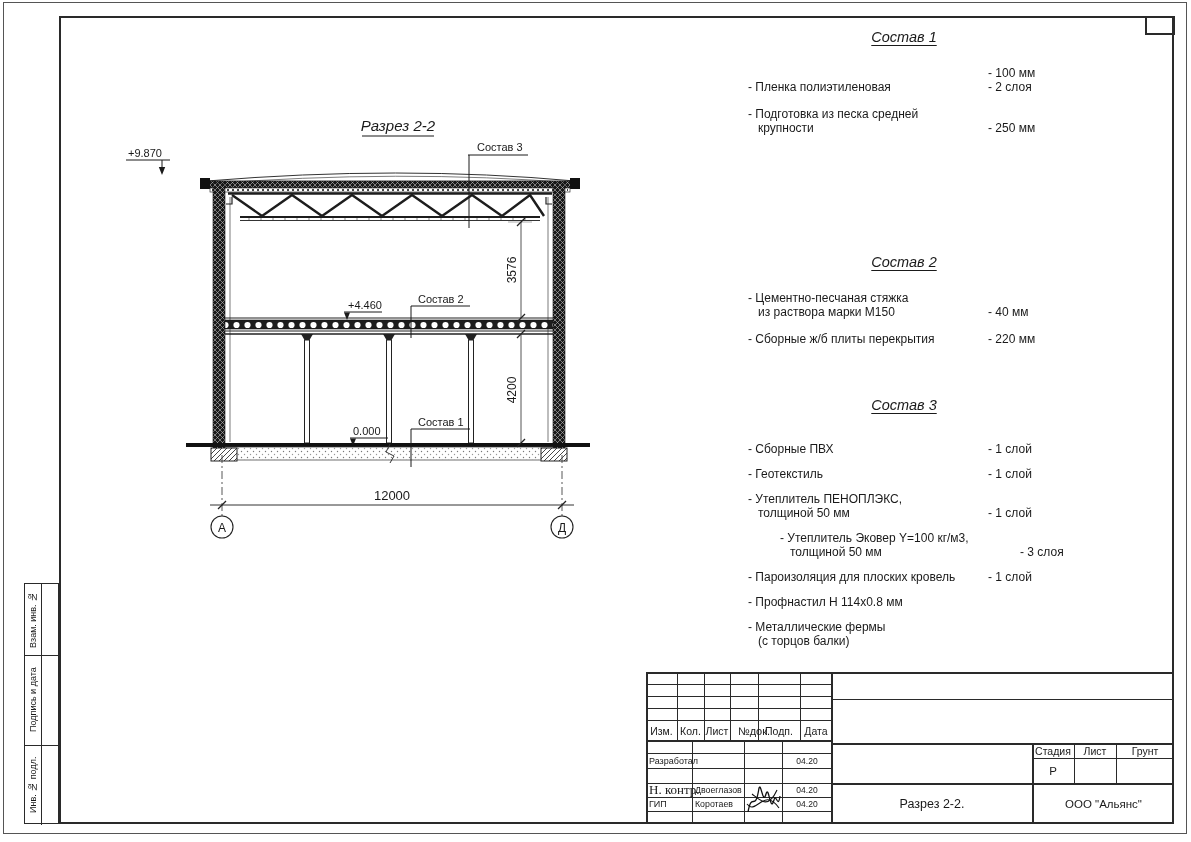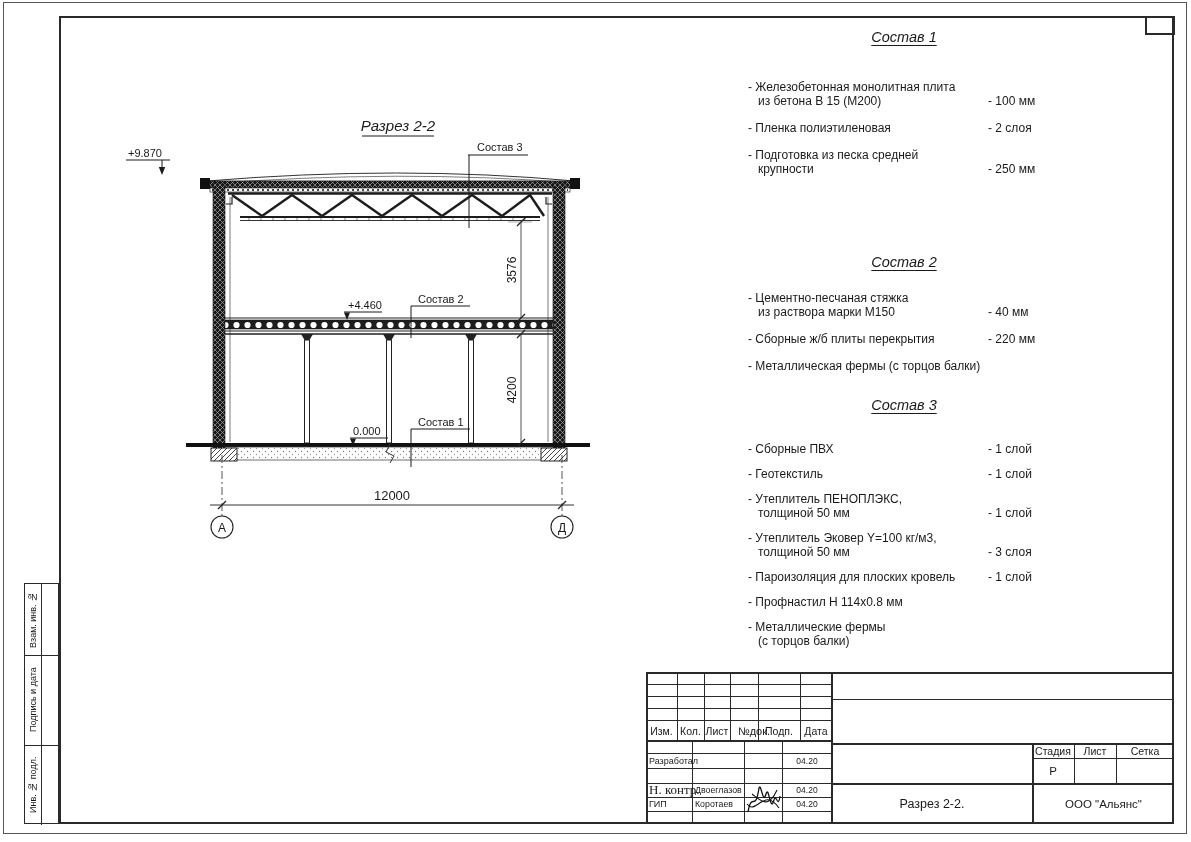--- a/index.html
+++ b/index.html
@@ -172,22 +172,20 @@
     </g>
     <g>
       <circle cx="562" cy="527" r="11" fill="#fff" stroke="#222" stroke-width="1.1"></circle>
       <text x="562" y="531.5" font-size="12" text-anchor="middle">Д</text>
     </g>
   </svg>
 
   <div class="spec" style="left:748px;top:30px;">
     <div class="spec-title" style="margin-bottom:36px;">Состав 1</div>
     <div class="spec-item" style="margin-bottom:13px;">
-      <span class="spec-name">- Железобетонная монолитная плита
-из бетона В 15 (М200)</span>
       <span class="spec-value">- 100 мм</span>
     </div>
     <div class="spec-item" style="margin-bottom:13px;">
       <span class="spec-name">- Пленка полиэтиленовая</span>
       <span class="spec-value">- 2 слоя</span>
     </div>
     <div class="spec-item" style="margin-bottom:13px;">
       <span class="spec-name">- Подготовка из песка средней
 крупности</span>
       <span class="spec-value">- 250 мм</span>
@@ -198,42 +196,38 @@
     <div class="spec-title" style="margin-bottom:22px;">Состав 2</div>
     <div class="spec-item" style="margin-bottom:13px;">
       <span class="spec-name">- Цементно-песчаная стяжка
 из раствора марки М150</span>
       <span class="spec-value">- 40 мм</span>
     </div>
     <div class="spec-item" style="margin-bottom:13px;">
       <span class="spec-name">- Сборные ж/б плиты перекрытия</span>
       <span class="spec-value">- 220 мм</span>
     </div>
-    <div class="spec-item">
-      <span class="spec-name">- Металлическая фермы (с торцов балки)</span>
-      <span class="spec-value"></span>
-    </div>
   </div>
 
   <div class="spec" style="left:748px;top:398px;">
     <div class="spec-title" style="margin-bottom:30px;">Состав 3</div>
     <div class="spec-item" style="margin-bottom:11px;">
       <span class="spec-name">- Сборные ПВХ</span>
       <span class="spec-value">- 1 слой</span>
     </div>
     <div class="spec-item" style="margin-bottom:11px;">
       <span class="spec-name">- Геотекстиль</span>
       <span class="spec-value">- 1 слой</span>
     </div>
     <div class="spec-item" style="margin-bottom:11px;">
       <span class="spec-name">- Утеплитель ПЕНОПЛЭКС,
 толщиной 50 мм</span>
       <span class="spec-value">- 1 слой</span>
     </div>
-    <div class="spec-item" style="margin-bottom:11px;">
+    <div class="spec-item" style="margin-bottom:11px;margin-left:32px;">
       <span class="spec-name">- Утеплитель Эковер Y=100 кг/м3,
 толщиной 50 мм</span>
       <span class="spec-value">- 3 слоя</span>
     </div>
     <div class="spec-item" style="margin-bottom:11px;">
       <span class="spec-name">- Пароизоляция для плоских кровель</span>
       <span class="spec-value">- 1 слой</span>
     </div>
     <div class="spec-item" style="margin-bottom:11px;">
       <span class="spec-name">- Профнастил Н 114x0.8 мм</span>
@@ -297,20 +291,20 @@
     <div class="tb-text" style="left:695px;top:797px;height:14px;font-size:8.8px;">Коротаев</div>
     <div class="tb-label" style="left:782px;top:797px;width:50px;height:14px;font-size:8.5px;">04.20</div>
 
     <svg style="position:absolute;left:744px;top:780px;" width="38" height="40" viewBox="0 0 38 40">
       <path d="M4 32 C8 10, 11 34, 15 8 C17 2, 19 26, 22 14 C25 4, 26 34, 30 20 C32 12, 34 30, 36 16" fill="none" stroke="#111" stroke-width="1.3"></path>
       <path d="M3 24 C12 36, 20 6, 35 28 M8 14 C16 20, 24 30, 33 10" fill="none" stroke="#111" stroke-width="1.1"></path>
     </svg>
 
     <div class="tb-label" style="left:1032px;top:744px;width:42px;height:14px;">Стадия</div>
     <div class="tb-label" style="left:1074px;top:744px;width:42px;height:14px;">Лист</div>
-    <div class="tb-label" style="left:1116px;top:744px;width:58px;height:14px;">Сетка</div>
+    <div class="tb-label" style="left:1116px;top:744px;width:58px;height:14px;">Грунт</div>
     <div class="tb-label" style="left:1032px;top:758px;width:42px;height:25px;font-size:11.5px;">Р</div>
 
     <div class="tb-label" style="left:832px;top:783px;width:200px;height:41px;font-size:12.5px;">Разрез 2-2.</div>
     <div class="tb-label" style="left:1033px;top:783px;width:141px;height:41px;font-size:11.5px;">ООО "Альянс"</div>
   </div>
 
 </div>
 
 </body></html>

